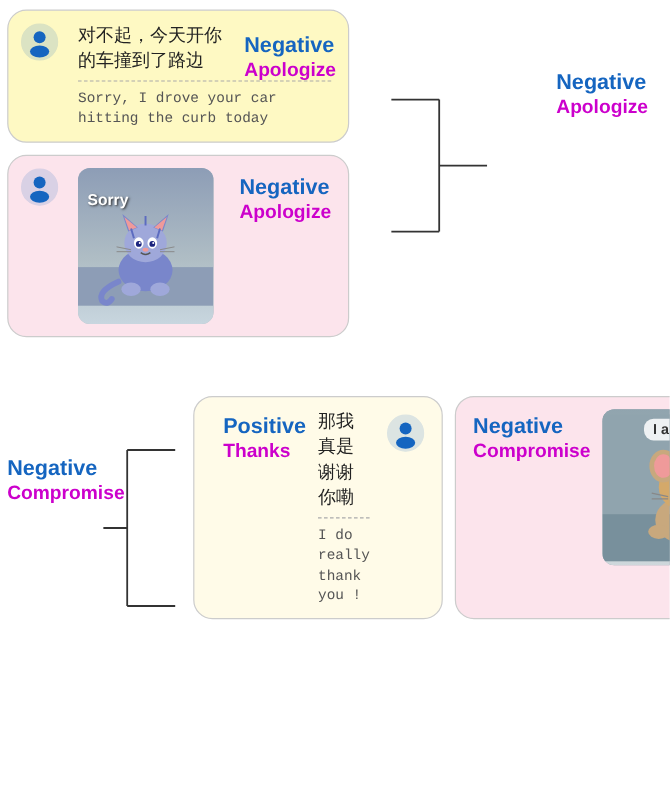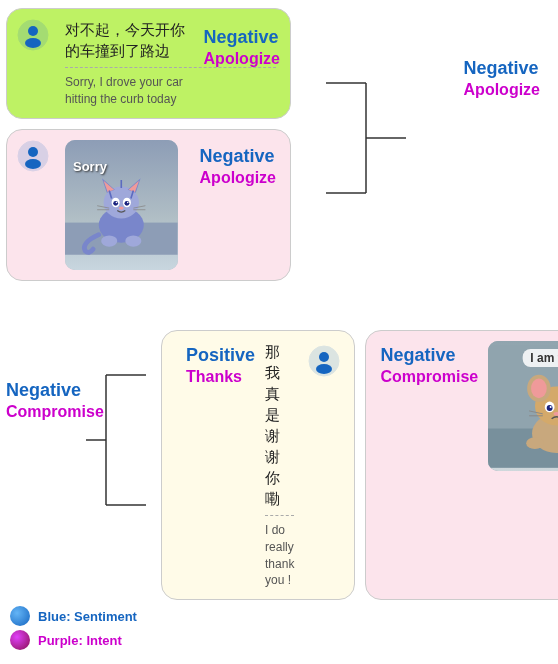--- a/index.html
+++ b/index.html
@@ -32,21 +32,21 @@
 
     .top-left-group {
       display: flex;
       flex-direction: column;
       gap: 10px;
       width: 320px;
     }
 
     
     .bubble-text {
-      background: #bef264;
+      background: #fef9c3;
       border: 1.5px solid #ccc;
       border-radius: 16px;
       padding: 10px 14px;
       width: 285px;
       position: relative;
       display: flex;
       flex-direction: column;
     }
 
     .bubble-text .user-icon {
@@ -69,20 +69,21 @@
     .divider {
       border: none;
       border-top: 1.5px dashed #aaa;
       margin: 6px 0;
     }
 
     .english-text {
       font-size: 12px;
       color: #555;
       line-height: 1.4;
+      font-family: Liberation Mono, monospace;
     }
 
     
     .bubble-image {
       background: #fce4ec;
       border: 1.5px solid #ccc;
       border-radius: 16px;
       padding: 10px 14px;
       width: 285px;
       position: relative;
@@ -500,24 +501,14 @@
           </div>
         </div>
         <div class="user-icon-right" style="margin-left:8px;margin-top:6px;">
           
         </div>
       </div>
 
     </div>
   </div>
 
-  <div class="legend">
-    <div class="legend-item">
-      <div class="circle-blue"></div>
-      <span class="legend-text-blue">Blue: Sentiment</span>
-    </div>
-    <div class="legend-item">
-      <div class="circle-purple"></div>
-      <span class="legend-text-purple">Purple: Intent</span>
-    </div>
-  </div>
 
 </div>
 
 </body></html>

